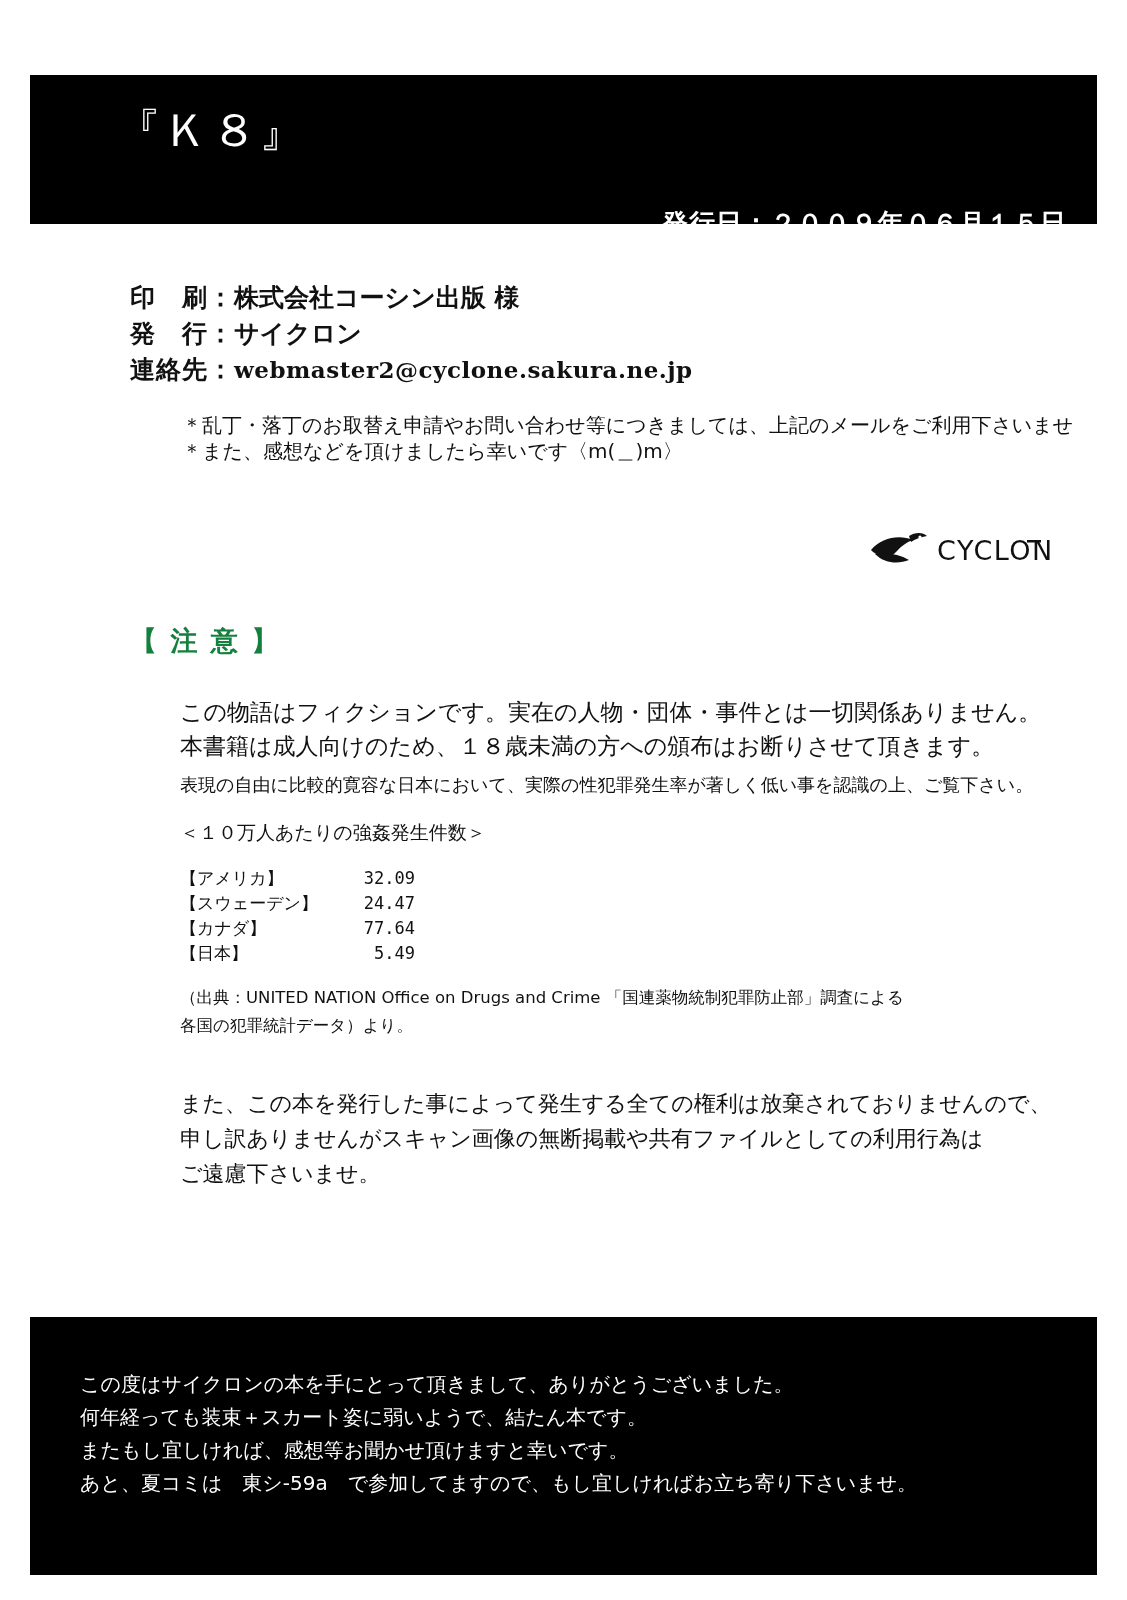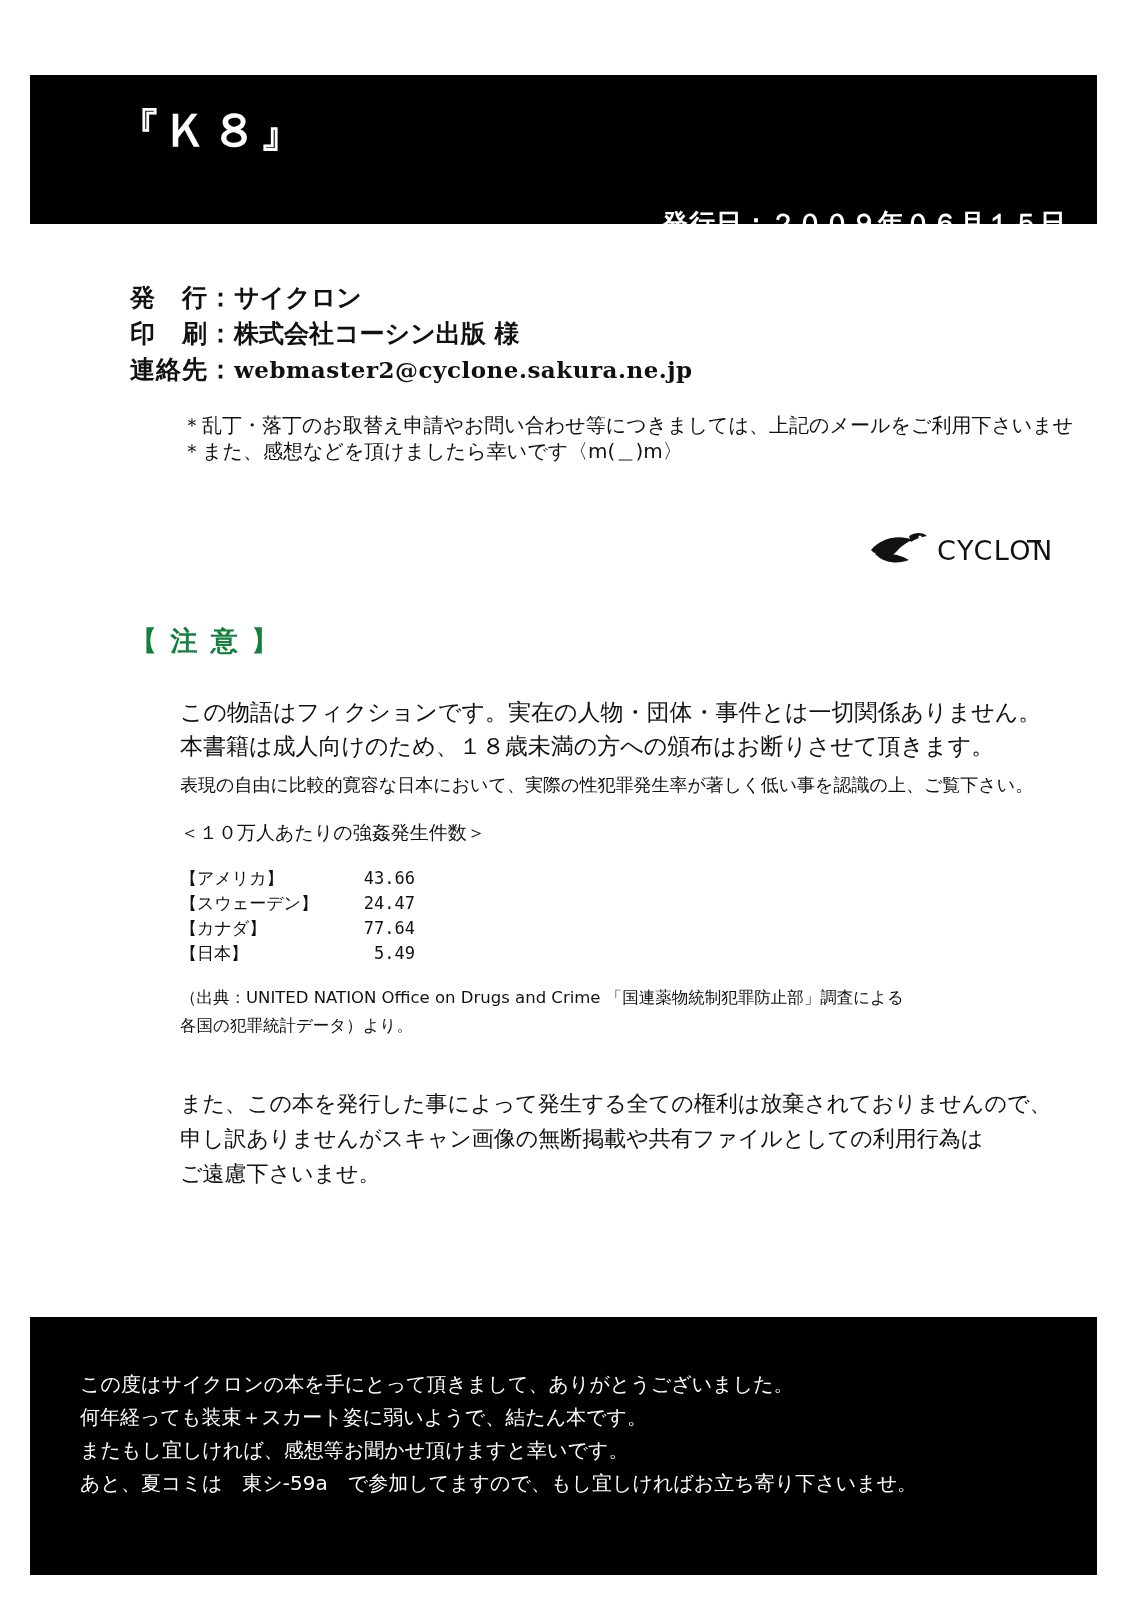--- a/index.html
+++ b/index.html
@@ -40,21 +40,21 @@
   .title-block {
     position: absolute;
     left: 115px;
     top: 100px;
     color: #ffffff;
   }
   .book-title {
     font-size: 46px;
     letter-spacing: 2px;
     font-family: "DejaVu Sans", sans-serif;
-    font-weight: 700;
+    font-weight: 400;
     white-space: nowrap;
   }
   .pub-date {
     position: absolute;
     right: 60px;
     top: 158px;
     color: #ffffff;
     font-size: 26px;
     font-weight: bold;
     letter-spacing: 1px;
@@ -214,24 +214,24 @@
   <div class="frame"></div>
   <div class="inner-white"></div>
 
   <div class="title-block">
     <div class="book-title">『Ｋ８』</div>
   </div>
   <div class="pub-date">発行日：２００９年０６月１５日</div>
 
   <div class="colophon">
     <div class="colophon-row">
-      <span class="lbl">発　行：</span><span>サイクロン</span>
+      <span class="lbl">印　刷：</span><span>株式会社コーシン出版 様</span>
     </div>
     <div class="colophon-row">
-      <span class="lbl">印　刷：</span><span>株式会社コーシン出版 様</span>
+      <span class="lbl">発　行：</span><span>サイクロン</span>
     </div>
     <div class="colophon-row mail">
       <span class="lbl">連絡先：</span><span class="mail-value">webmaster2@cyclone.sakura.ne.jp</span>
     </div>
   </div>
 
   <div class="notes">
     <div>＊乱丁・落丁のお取替え申請やお問い合わせ等につきましては、上記のメールをご利用下さいませ</div>
     <div>＊また、感想などを頂けましたら幸いです〈m(＿)m〉</div>
   </div>
@@ -254,21 +254,21 @@
   <div class="para p1">この物語はフィクションです。実在の人物・団体・事件とは一切関係ありません。
 本書籍は成人向けのため、１８歳未満の方への頒布はお断りさせて頂きます。</div>
   <div class="para p2">表現の自由に比較的寛容な日本において、実際の性犯罪発生率が著しく低い事を認識の上、ご覧下さい。</div>
   <div class="para p3">＜１０万人あたりの強姦発生件数＞</div>
 
   <div class="stats">
     <table>
       <tbody>
           <tr>
         <td class="country">【アメリカ】</td>
-        <td class="value">43.66</td>
+        <td class="value">32.09</td>
       </tr>
       <tr>
         <td class="country">【スウェーデン】</td>
         <td class="value">24.47</td>
       </tr>
       <tr>
         <td class="country">【カナダ】</td>
         <td class="value">77.64</td>
       </tr>
       <tr>

